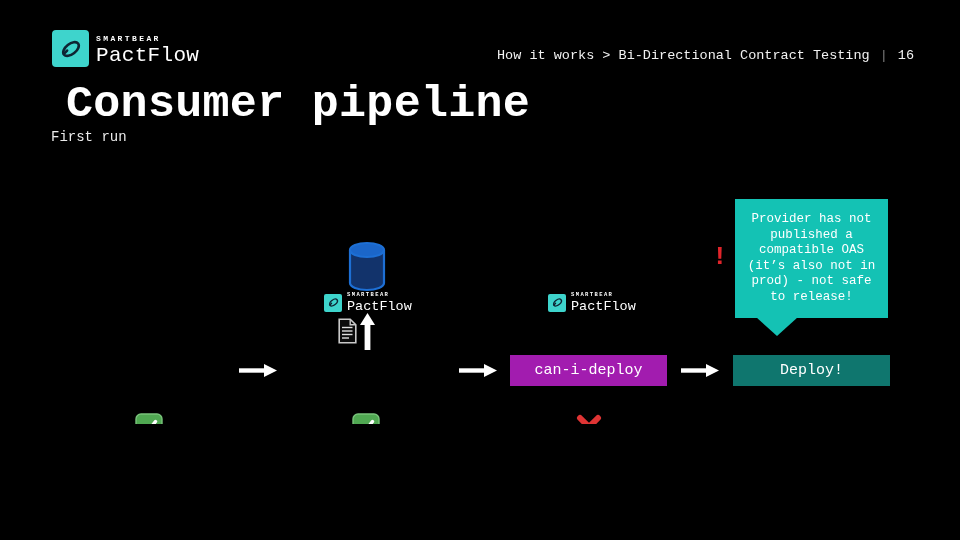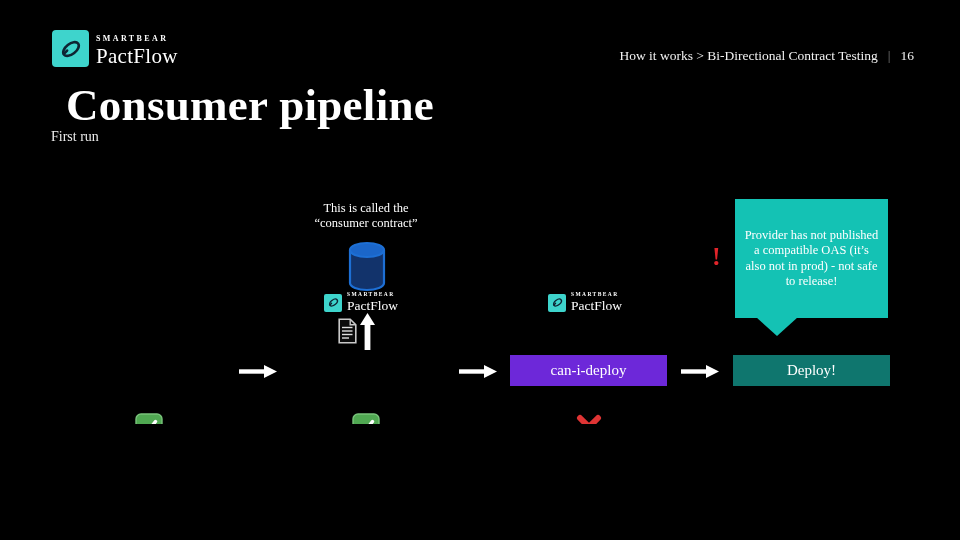--- a/index.html
+++ b/index.html
@@ -1,18 +1,18 @@
 <!DOCTYPE html>
 <html><head>
 <meta charset="utf-8">
 <style>
   html,body{margin:0;padding:0;background:#000;}
   .slide{
     position:relative;width:960px;height:424px;background:#000000;overflow:hidden;
-    font-family:Liberation Serif, serif;color:#ffffff;
+    font-family:Liberation Mono, monospace;color:#ffffff;
   }
   
   .brand{position:absolute;left:52px;top:30px;display:flex;gap:7px;align-items:flex-start}
   .brand-square{width:37px;height:37px;border-radius:4px;background:#3ed4cc;display:flex;align-items:center;justify-content:center}
   .brand-text{display:flex;flex-direction:column}
   .brand-company{font-size:8px;font-weight:bold;letter-spacing:2.4px;margin-top:4px;color:#fff}
   .brand-product{font-size:21px;margin-top:1px;color:#fff;letter-spacing:.3px}
   .breadcrumb{position:absolute;right:46px;top:48px;font-size:13.5px;display:flex;gap:10px;align-items:flex-start;color:#f2f2f2}
   .breadcrumb .divider{color:#7d7d7d}
   
@@ -28,21 +28,21 @@
   .mini-company{font-size:5.5px;font-weight:bold;letter-spacing:1.4px;color:#fff}
   .mini-product{font-size:13.5px;color:#fff;margin-top:1px}
   .mini-logo.broker{left:324px;top:291px}
   .mini-logo.deploycheck{left:548px;top:291px}
   .doc-icon{position:absolute;left:338px;top:318px}
   .up-arrow{position:absolute;left:360px;top:313px}
   
   .step{position:absolute;top:355px;height:31px;display:flex;align-items:center;justify-content:center;font-size:15px;color:#fff;box-sizing:border-box}
   .step.s1{left:68px;width:160px;background:#7b2183}
   .step.s2{left:288px;width:156px;background:#7b2183}
-  .step.s3{left:510px;width:157px;background:#6d28d9}
+  .step.s3{left:510px;width:157px;background:#a21caf}
   .step.s4{left:733px;width:157px;background:#0f766e}
   .flow-arrow{position:absolute;top:364px}
   .flow-arrow.a1{left:239px}
   .flow-arrow.a2{left:459px}
   .flow-arrow.a3{left:681px}
   
   .status{position:absolute;top:413px;width:28px;height:28px}
   .status.c1{left:135px}
   .status.c2{left:352px}
   .status.x1{left:575px}
@@ -78,24 +78,20 @@
 
   <div class="breadcrumb">
     <span>How it works &gt; Bi-Directional Contract Testing</span>
     <span class="divider">|</span>
     <span>16</span>
   </div>
 
   <h1 class="title" style="margin:17px">Consumer pipeline</h1>
   <div class="subtitle">First run</div>
 
-  <div class="annotation">
-    <div>This is called the</div>
-    <div>“consumer contract”</div>
-  </div>
 
   <div class="db-icon">
     <svg width="40" height="52" viewBox="0 0 40 52">
       <path d="M3 9 v33 a17 7 0 0 0 34 0 V9" fill="#12336b" stroke="#1d6fd4" stroke-width="2.2"></path>
       <ellipse cx="20" cy="9" rx="17" ry="7" fill="#1b66c9" stroke="#1d6fd4" stroke-width="2.2"></ellipse>
     </svg>
   </div>
 
   <div class="mini-logo broker">
     <div class="mini-sq">

